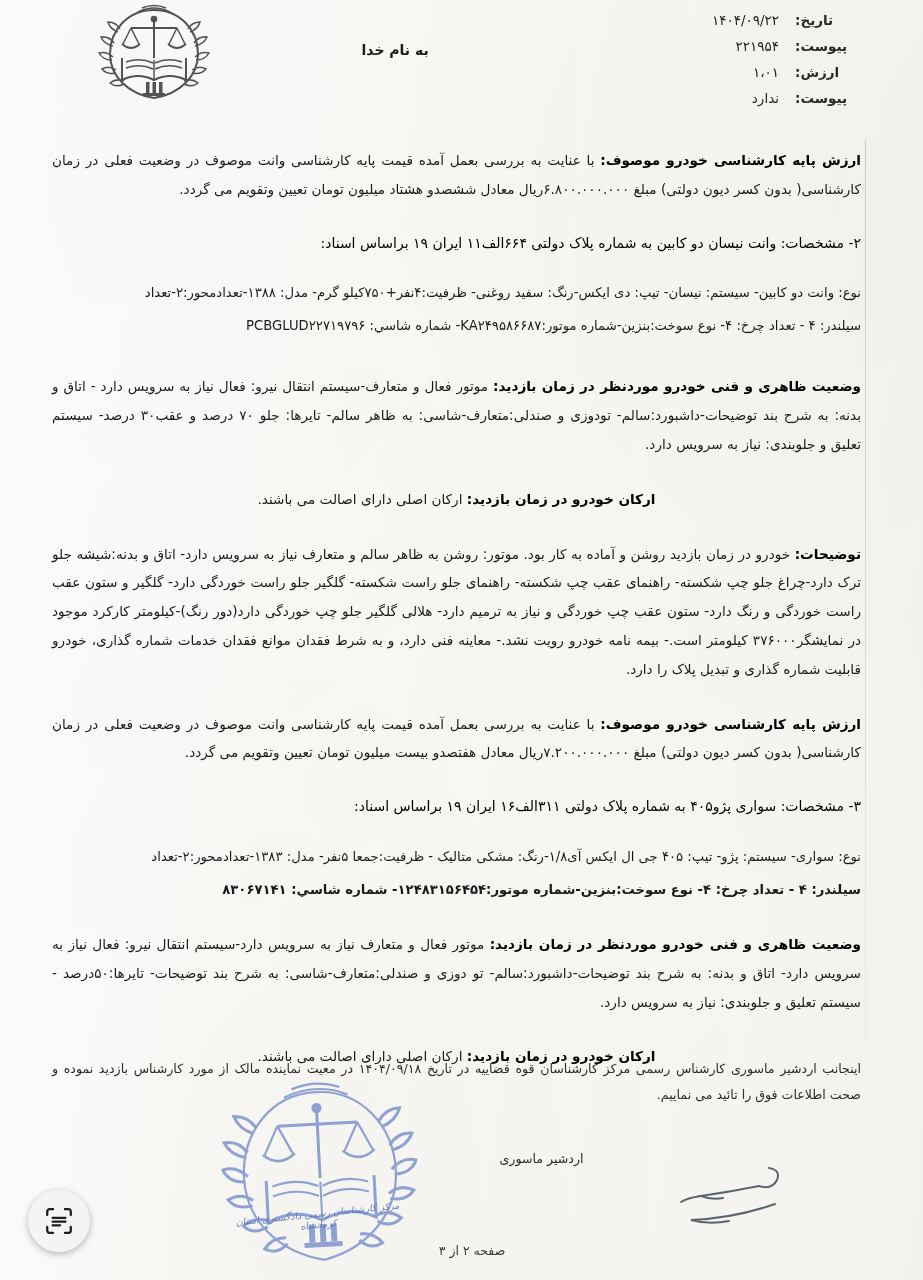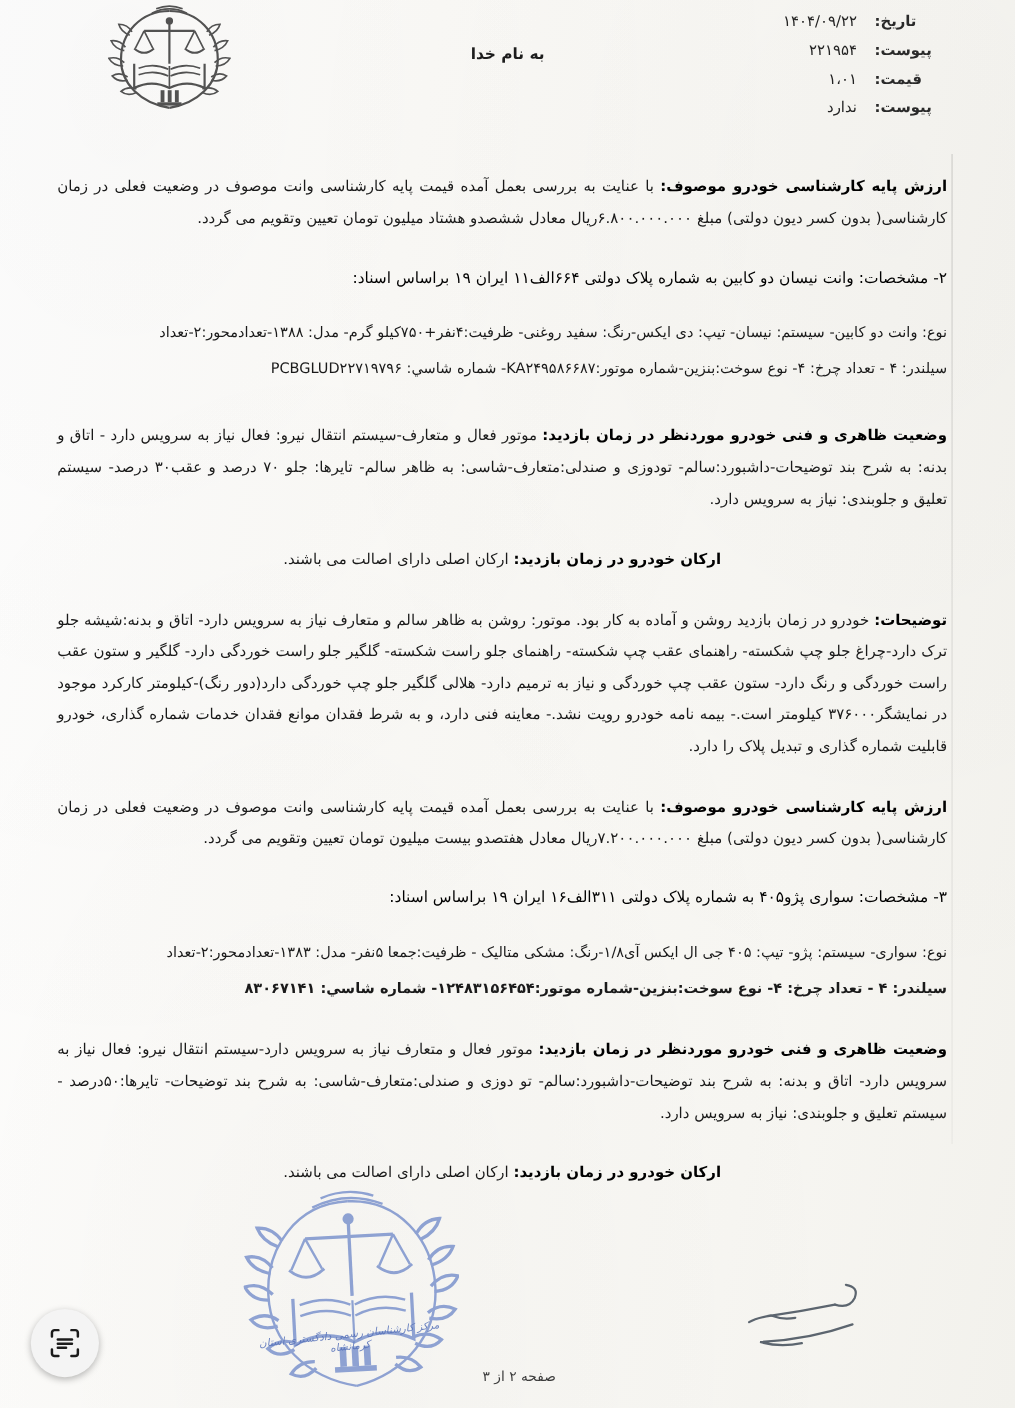--- a/index.html
+++ b/index.html
@@ -61,38 +61,38 @@
     font-weight: 400;
     color: #222;
     white-space: nowrap;
   }
   .basmala {
     position: absolute;
     top: 42px;
     left: 0; right: 0;
     margin: 0 auto;
     width: 200px;
-    text-align: center;
+    text-align: left;
     font-size: 14px;
     font-weight: 700;
     color: #1d1d1d;
   }
   .emblem {
     position: absolute;
     top: 2px;
     left: 98px;
     width: 112px;
     height: 104px;
     opacity: .82;
   }
 
   
   .doc-body {
     position: absolute;
-    top: 156px;
+    top: 146px;
     right: 62px;
     left: 52px;
   }
   .border-right-rule {
     position: absolute;
     top: 140px;
     bottom: 240px;
     right: 57px;
     width: 1px;
     background: linear-gradient(to bottom, rgba(0,0,0,0.16), rgba(0,0,0,0.05));
@@ -216,21 +216,21 @@
     <div class="header-fields">
       <div class="hf-row">
         <span class="hf-label">تاریخ:</span>
         <span class="hf-value">۱۴۰۴/۰۹/۲۲</span>
       </div>
       <div class="hf-row">
         <span class="hf-label">پیوست:</span>
         <span class="hf-value">۲۲۱۹۵۴</span>
       </div>
       <div class="hf-row">
-        <span class="hf-label">قیمت:</span>
+        <span class="hf-label">ارزش:</span>
         <span class="hf-value">۱،۰۱</span>
       </div>
       <div class="hf-row">
         <span class="hf-label">پیوست:</span>
         <span class="hf-value">ندارد</span>
       </div>
     </div>
 
     <div class="basmala">به نام خدا</div>
 
@@ -316,20 +316,24 @@
     <p class="para gap">
       <span class="lead">وضعیت ظاهری و فنی خودرو موردنظر در زمان بازدید:</span><span> موتور فعال و متعارف نیاز به سرویس دارد-سیستم انتقال نیرو: فعال نیاز به سرویس دارد- اتاق و بدنه: به شرح بند توضیحات-داشبورد:سالم- تو دوزی و صندلی:متعارف-شاسی: به شرح بند توضیحات- تایرها:۵۰درصد - سیستم تعلیق و جلوبندی: نیاز به سرویس دارد.</span>
     </p>
 
     <p class="para centered">
       <span class="lead">ارکان خودرو در زمان بازدید:</span><span> ارکان اصلی دارای اصالت می باشند.</span>
     </p>
 
   </div>
 
+  <div class="footer-block">
+    <p class="footer-text">اینجانب اردشیر ماسوری کارشناس رسمی مرکز کارشناسان قوه قضاییه در تاریخ ۱۴۰۴/۰۹/۱۸ در معیت نماینده مالک از مورد کارشناس بازدید نموده و صحت اطلاعات فوق را تائید می نماییم.</p>
+    <div class="signer-name">اردشیر ماسوری</div>
+  </div>
 
   <div class="stamp">
     <svg viewBox="0 0 196 196" width="196" height="196" aria-hidden="true">
       <g fill="none" stroke="#5f7cc4" stroke-width="2.2" opacity="0.95">
         <path d="M98 14 C52 14 22 52 22 96 C22 138 52 172 98 182"></path>
         <path d="M98 14 C144 14 174 52 174 96 C174 138 144 172 98 182"></path>
         <path d="M33 52 q-14 -6 -18 -18 q14 0 22 13" stroke-width="3"></path>
         <path d="M25 76 q-16 -4 -21 -16 q14 -2 23 11" stroke-width="3"></path>
         <path d="M23 100 q-16 0 -22 -13 q14 -4 25 8" stroke-width="3"></path>
         <path d="M29 124 q-16 4 -24 -7 q13 -7 25 2" stroke-width="3"></path>

